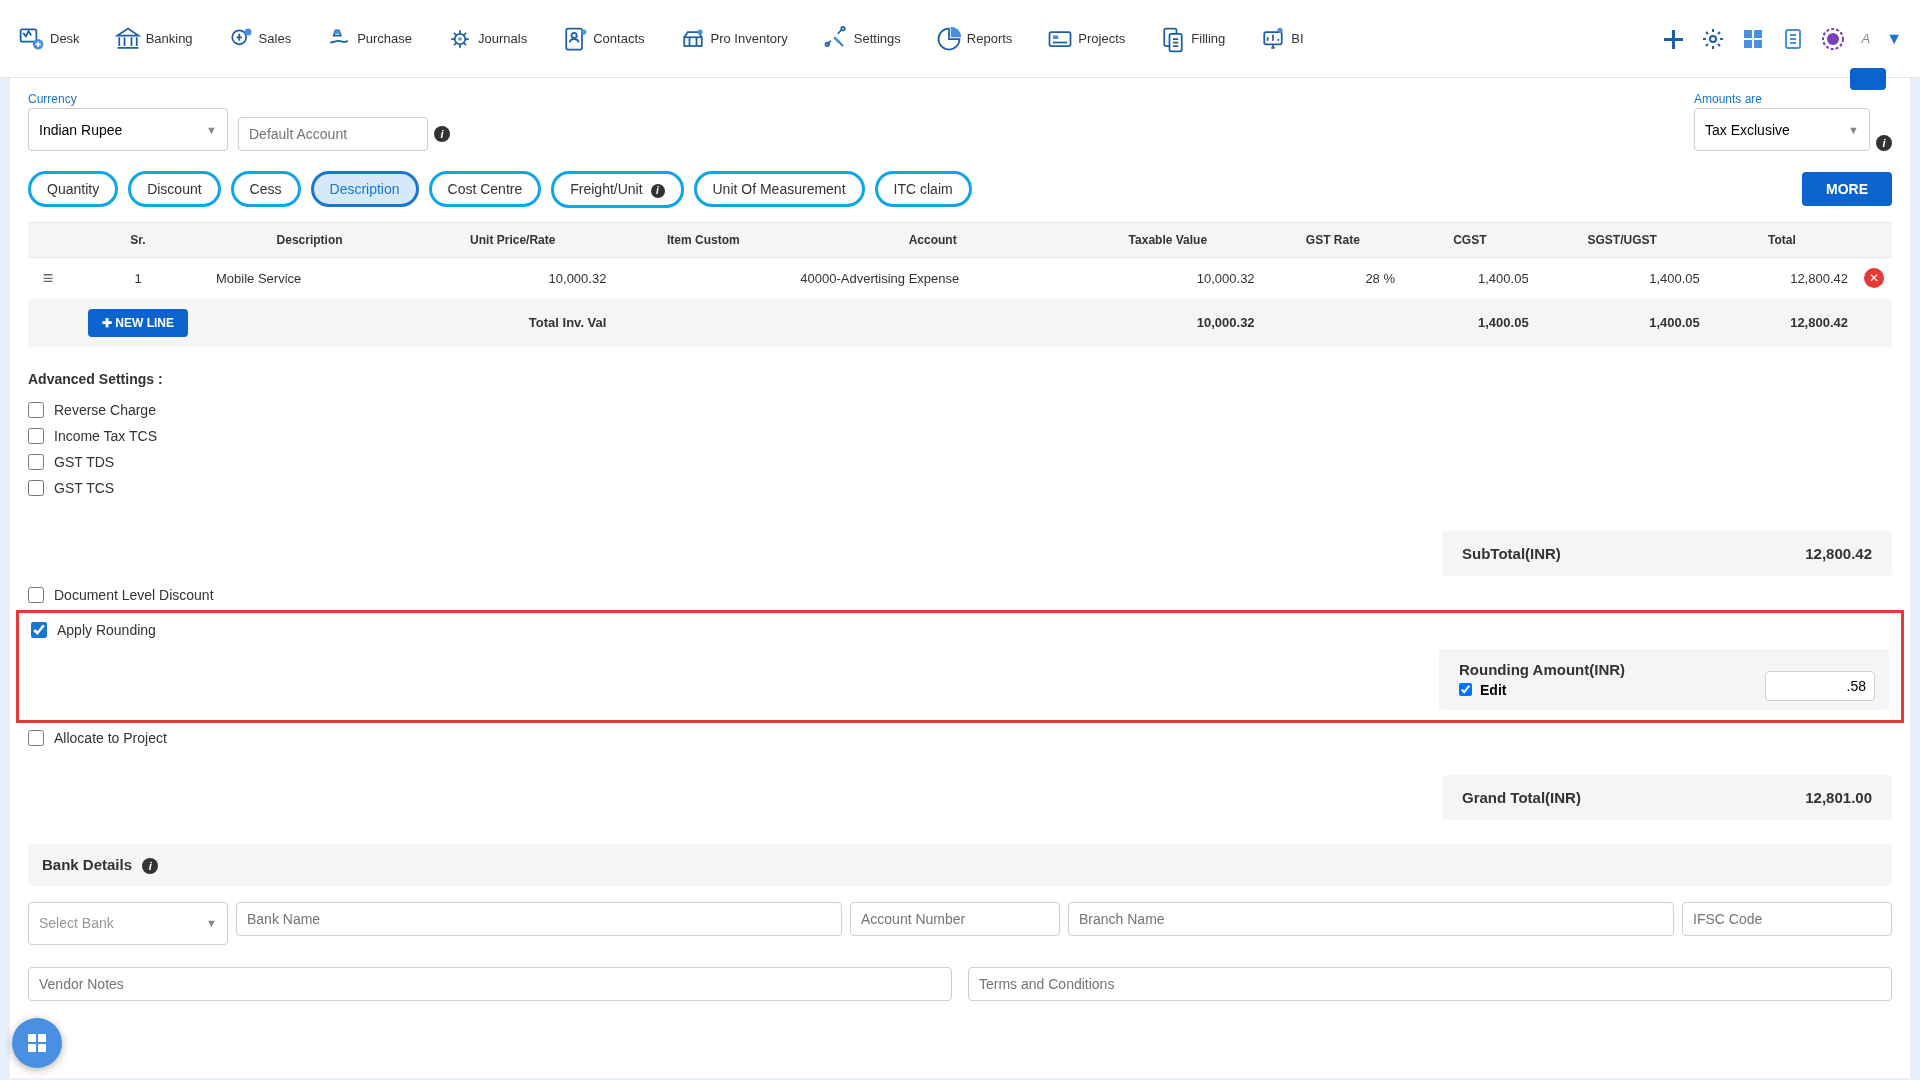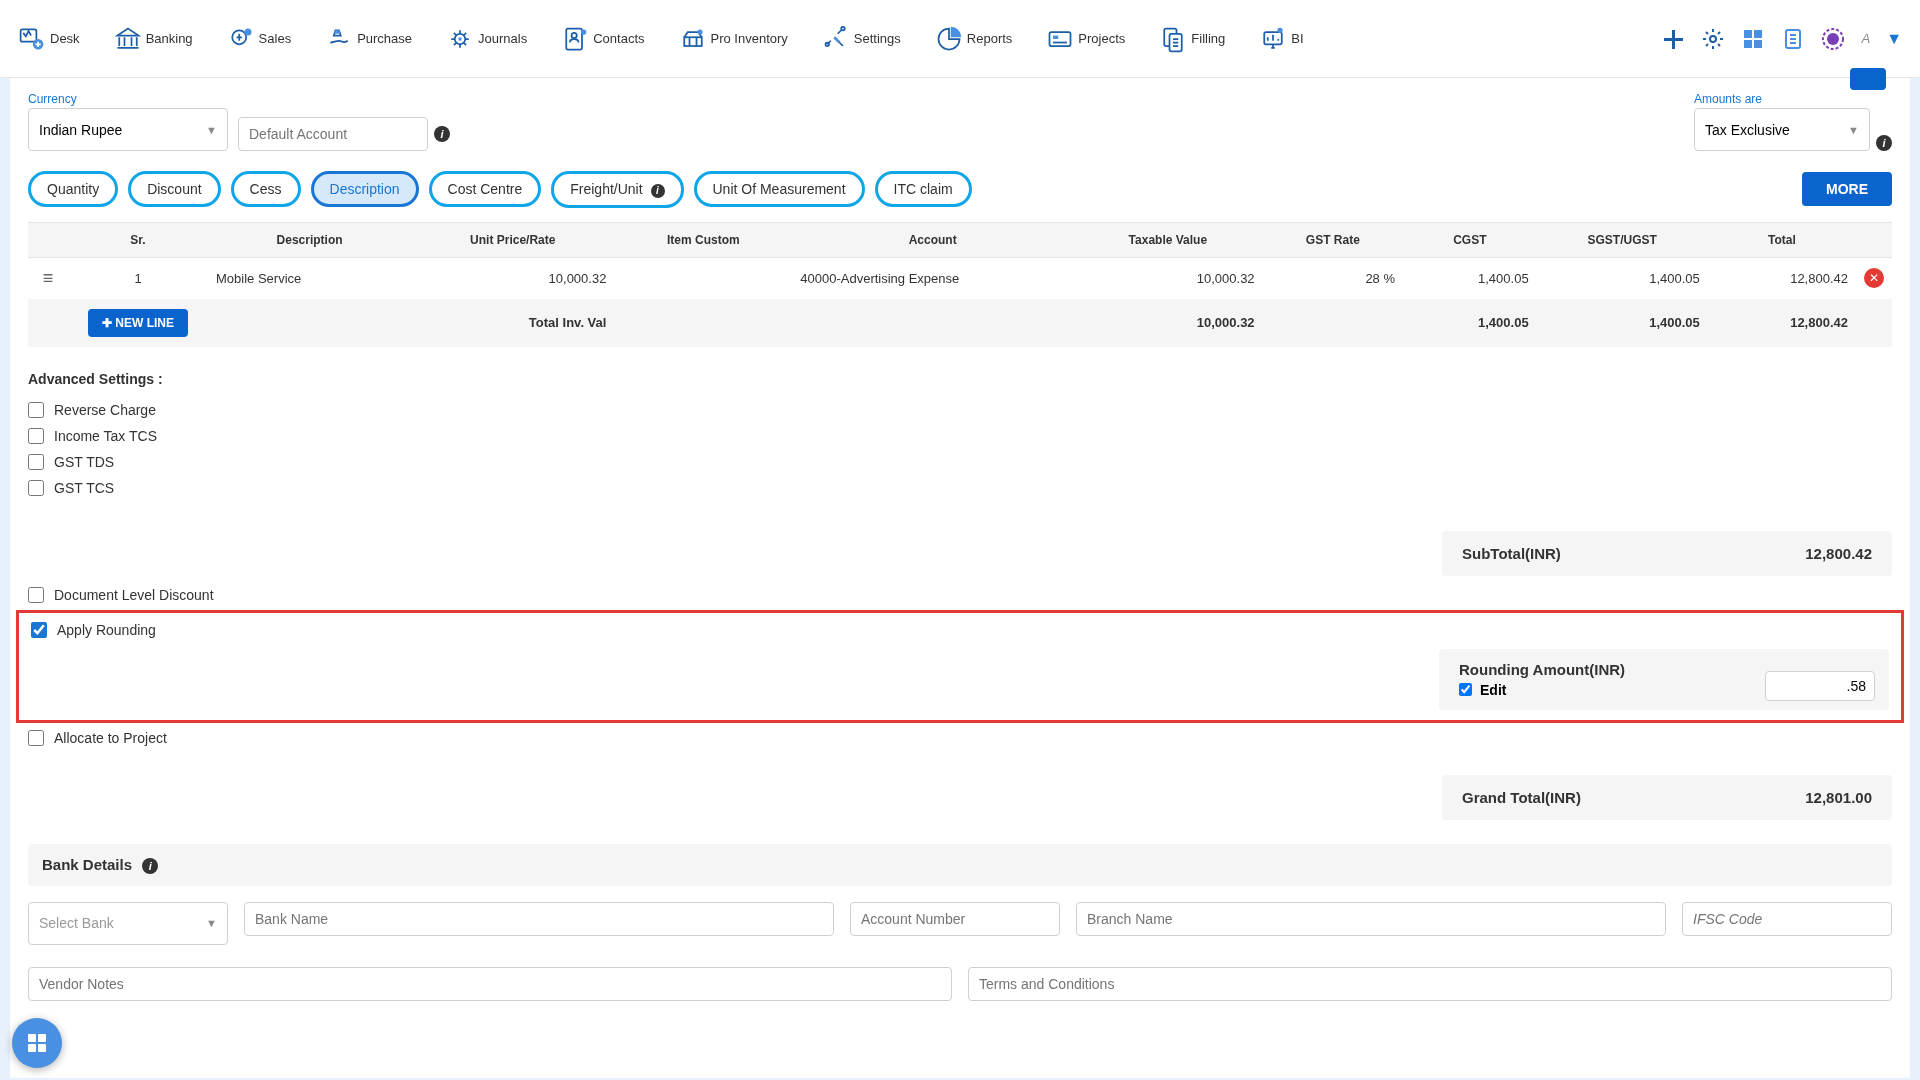--- a/index.html
+++ b/index.html
@@ -37,21 +37,21 @@
 .tot-card{background:#f5f5f5;border-radius:4px;padding:14px 20px;display:flex;justify-content:space-between;align-items:center;margin-left:auto;width:450px;font-size:15px;font-weight:bold;color:#333;margin-top:10px}
 .round-card{background:#f5f5f5;border-radius:4px;padding:12px 20px;margin-left:auto;width:450px;margin-top:6px;position:relative}
 .round-card .lbl{font-size:15px;font-weight:bold;color:#333}
 .round-card .ed{display:flex;align-items:center;gap:8px;margin-top:4px;font-size:14px}
 .round-amt-lbl{position:absolute;right:22px;top:20px;font-size:12px;color:#1976d2}
 .round-inp{position:absolute;right:14px;top:22px;width:110px;border:1px solid #d0d0d0;border-radius:4px;height:30px;text-align:right;padding:0 8px;font-size:14px;background:#fff}
 .split{display:flex;gap:30px;align-items:flex-start}
 .split .leftcol{flex:1}
 .redbox{border:3px solid #e53935;margin:2px -12px;padding:4px 12px 10px 12px}
 .bank-hdr{background:#f5f5f5;border-radius:4px;padding:12px 14px;font-size:15px;font-weight:bold;color:#333;margin-top:24px}
-.bank-row{display:flex;gap:16px;margin-top:16px}
+.bank-row{display:flex;gap:8px;margin-top:16px}
 .bank-row .txtinput{flex:1}
 .notes-row{display:flex;gap:16px;margin-top:22px}
 .notes-row .txtinput{flex:1}
 .drag-ic{color:#666;font-size:18px;cursor:grab}
 .fab{position:fixed;left:12px;bottom:12px;width:50px;height:50px;border-radius:50%;background:#4a90e2;display:flex;align-items:center;justify-content:center;cursor:pointer;box-shadow:0 2px 8px rgba(0,0,0,.3)}
 .fab svg{width:24px;height:24px;fill:#fff}
 .badge-blue{position:absolute;right:24px;top:-10px;width:36px;height:22px;background:#0b63ce;border-radius:4px}
 .caret-down{color:#1976d2;font-size:16px;cursor:pointer}
 </style>
 </head>
@@ -346,21 +346,21 @@
   </div>
 
   <div class="bank-row">
     <div class="select" style="width:200px">
         <span style="color:#999">Select Bank</span>
         <span class="chev">▼</span>
       </div>
     <input class="txtinput" placeholder="Bank Name" style="">
     <input class="txtinput" style="max-width: 210px;" placeholder="Account Number">
     <input class="txtinput" placeholder="Branch Name" style="">
-    <input class="txtinput" style="max-width: 210px; font-style: italic;" placeholder="IFSC Code">
+    <input class="txtinput" style="max-width: 210px;" placeholder="IFSC Code">
   </div>
 
   <div class="notes-row">
     <input class="txtinput" placeholder="Vendor Notes" style="">
     <input class="txtinput" placeholder="Terms and Conditions" style="">
   </div>
 </div>
 
 <div class="fab">
   <svg viewBox="0 0 24 24">

